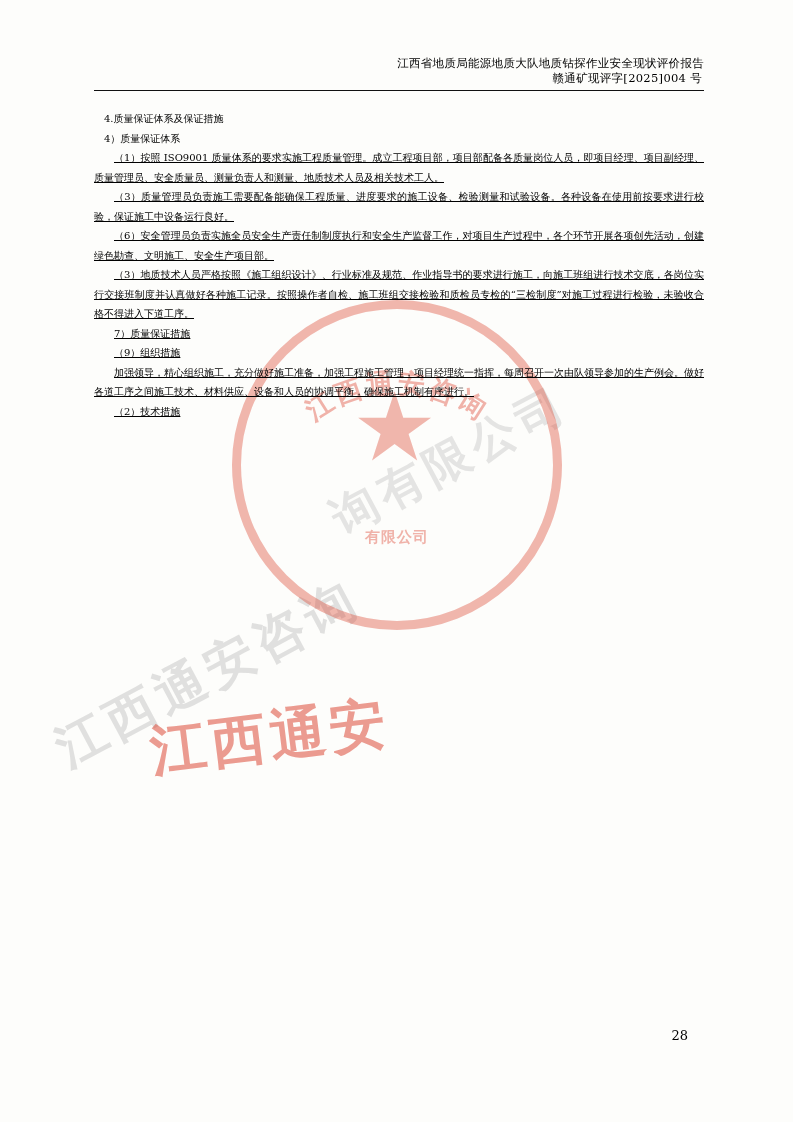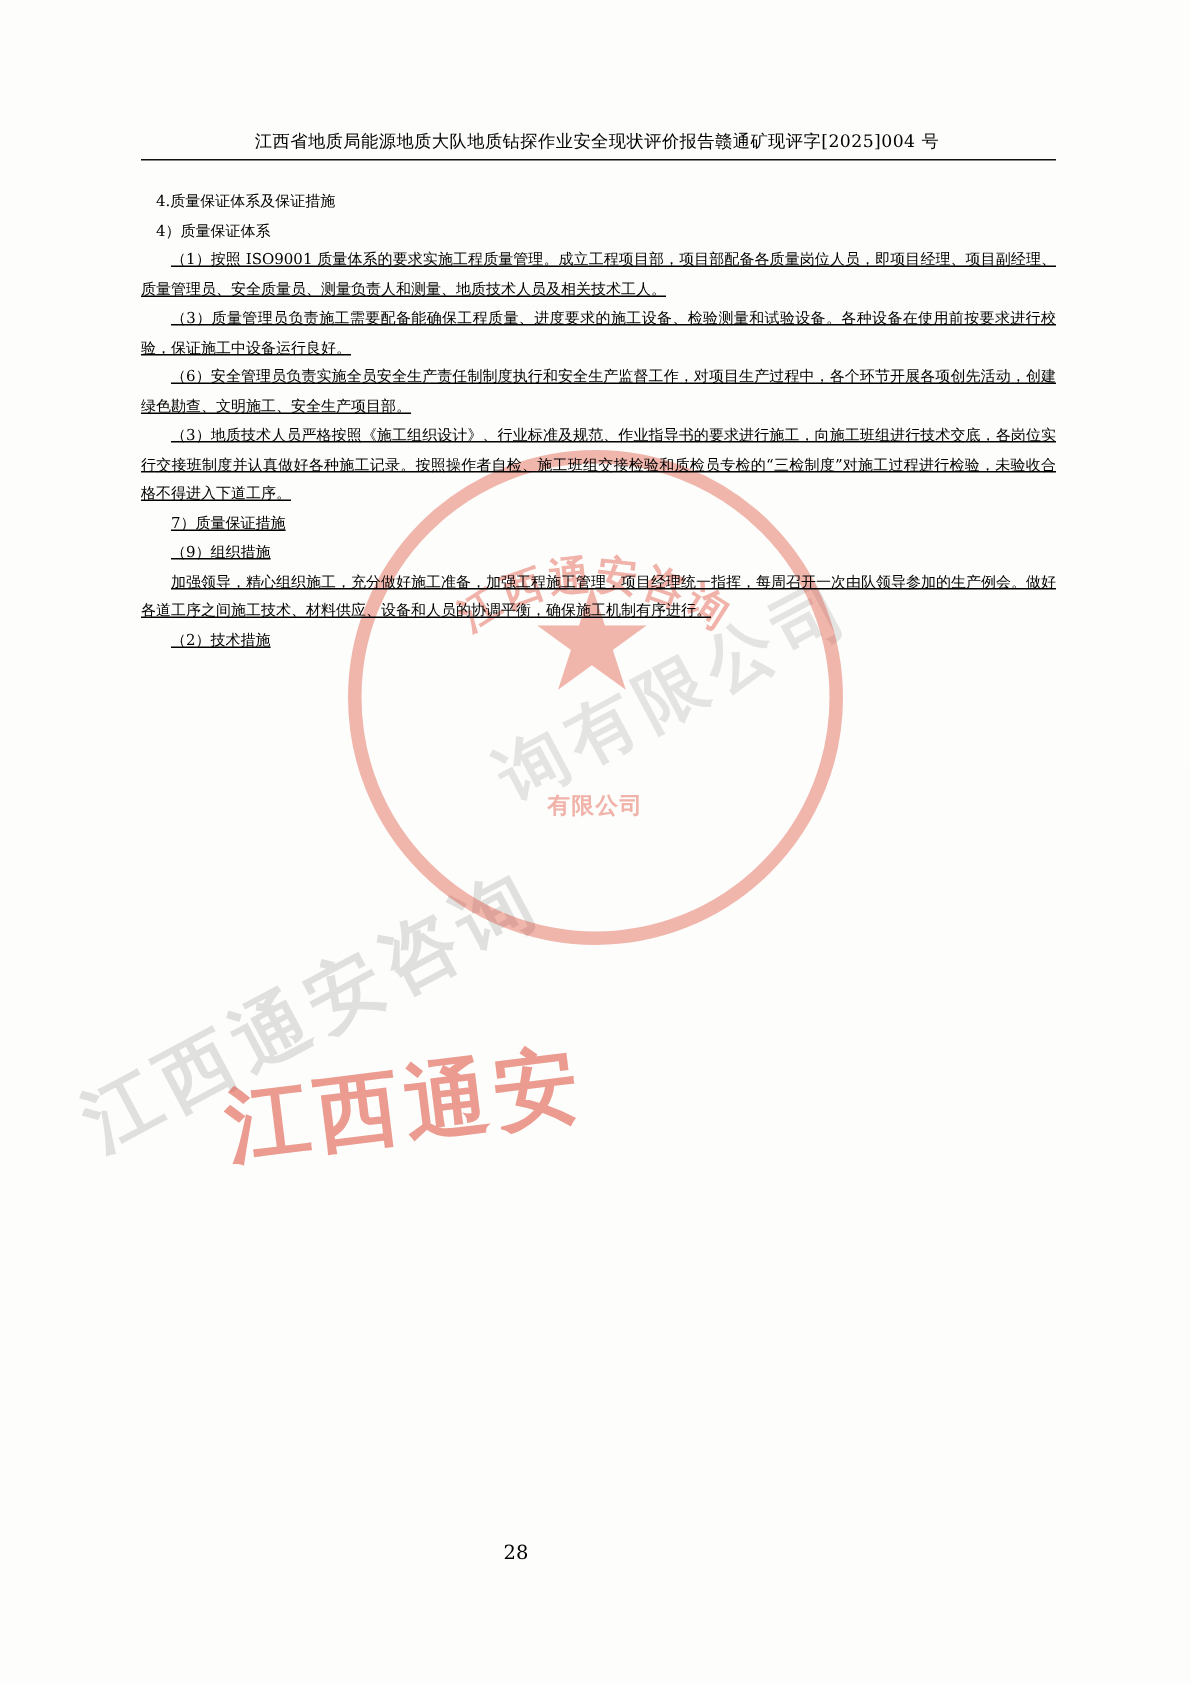--- a/index.html
+++ b/index.html
@@ -25,43 +25,44 @@
   .header {
     position: relative;
     display: flex;
     justify-content: center;
     align-items: flex-end;
     font-size: 11.5px;
     letter-spacing: 0.3px;
     padding-bottom: 4px;
     border-bottom: 1.2px solid #111;
     width: 610px;
+    flex-direction: column;
   }
   .header-left { white-space: nowrap; }
-  .header-right { white-space: nowrap; padding-right: 2px; margin-top: 31px; }
+  .header-right { white-space: nowrap; padding-right: 2px; }
 
   .body-text {
     margin-top: 18px;
     font-size: 10px;
     line-height: 1.95;
     text-align: justify;
     text-justify: inter-ideograph;
   }
   p {
     margin: 0;
   }
   p.ind1 { text-indent: 2em; text-decoration: underline; }
   p.ind0 { text-indent: 1em; }
 
   .page-number {
     position: absolute;
     top: 1028px;
     left: 0;
     width: 688px;
-    text-align: center;
+    text-align: right;
     font-size: 13px;
     font-family: "DejaVu Serif", "Liberation Serif", serif;
   }
 
   
   .wm-layer {
     position: absolute;
     inset: 0;
     pointer-events: none;
     overflow: hidden;

